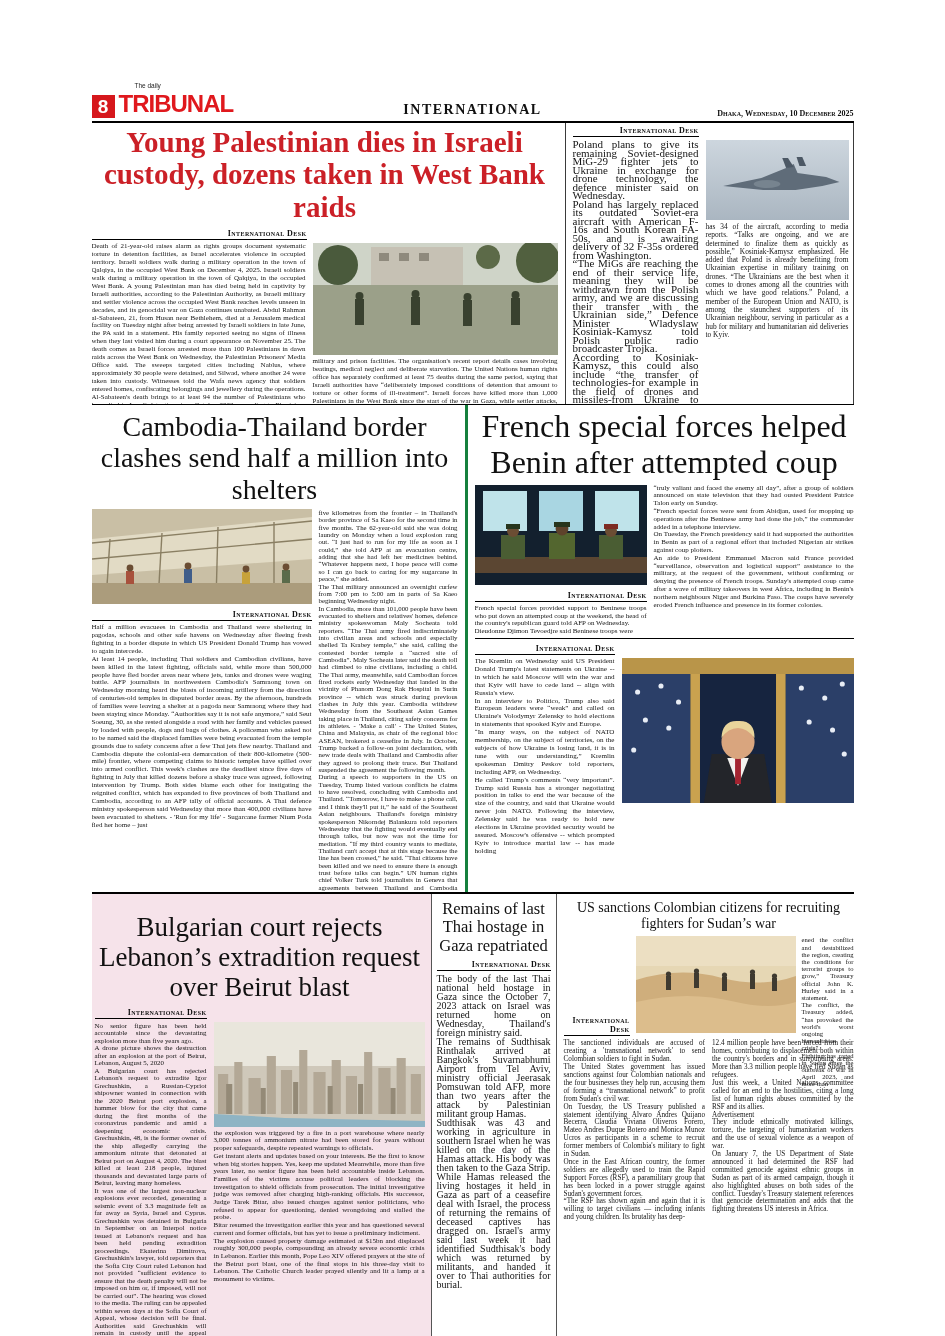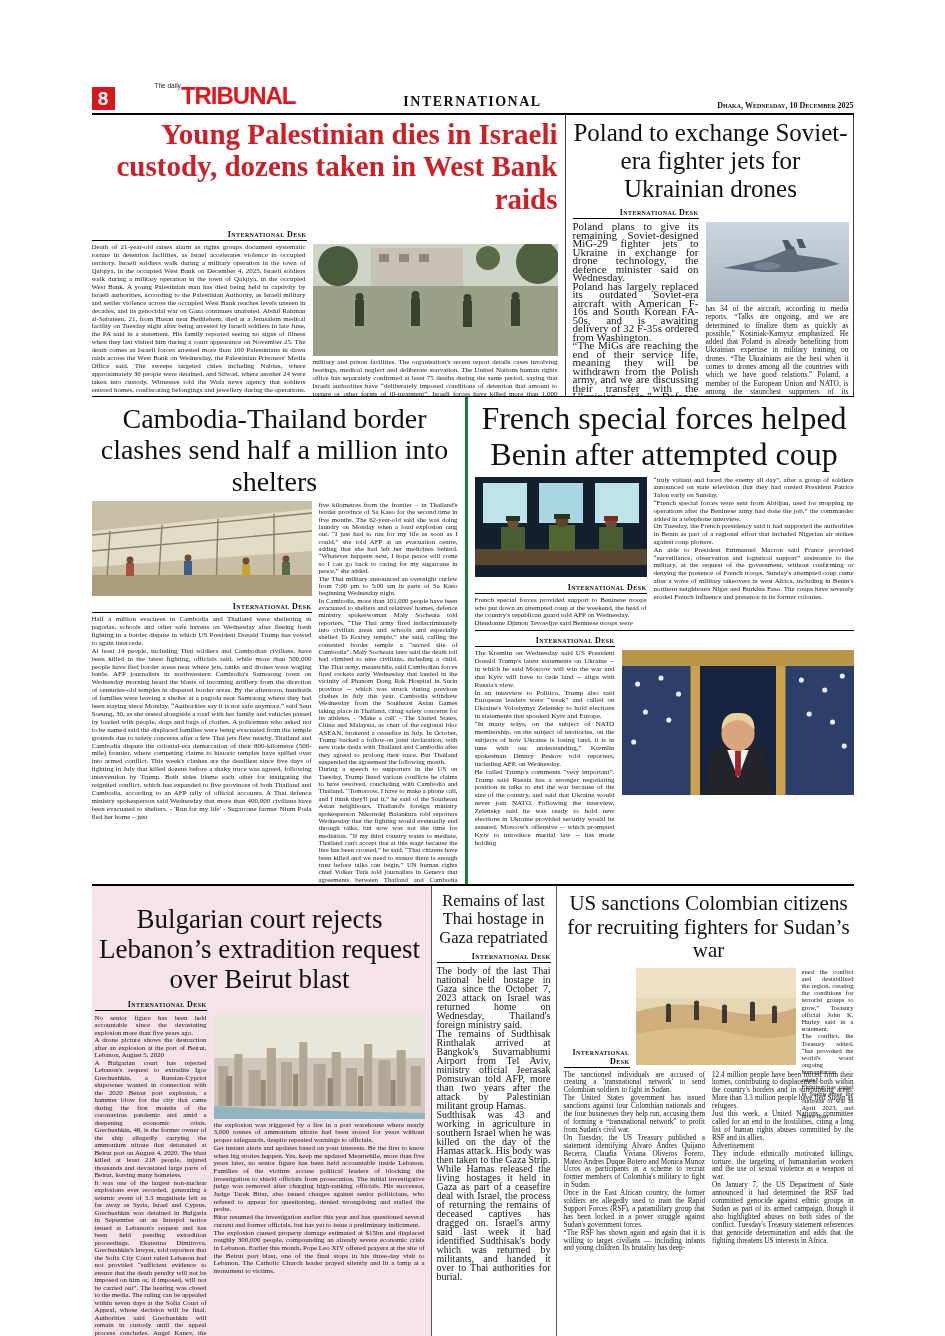--- a/index.html
+++ b/index.html
@@ -5,33 +5,33 @@
   html,body{margin:0;padding:0;}
   .page{width:945px;height:1336px;background:#ffffff;overflow:hidden;position:relative;
         font-family:"Liberation Serif",serif;color:#111;}
   .sheet{width:762px;margin:0 auto;padding-top:82px;}
 
   
   header{display:flex;align-items:flex-end;border-bottom:2.5px solid #000;padding-bottom:3px;}
   .mast-left{display:flex;align-items:flex-end;gap:4px;width:215px;}
   .pagenum-box{width:23px;height:23px;background:#d6171c;color:#fff;display:flex;align-items:center;
         justify-content:center;font:bold 19px "Liberation Sans",sans-serif;}
-  .logo{display:flex;flex-direction:row;line-height:1;margin-left:20px;}
+  .logo{display:flex;flex-direction:column;line-height:1;}
   .logo-small{font:6.5px "Liberation Sans",sans-serif;color:#222;margin-left:16px;margin-bottom:1px;}
   .logo-main{font:bold 24px "Liberation Sans",sans-serif;color:#e0181d;letter-spacing:-1px;}
   .section{flex:1;text-align:center;font-weight:bold;font-size:14px;letter-spacing:1.5px;}
   .dateline{width:215px;text-align:right;font-size:8px;font-weight:bold;font-variant:small-caps;}
 
   
   .row{display:flex;}
   .row1{height:281px;border-bottom:1.5px solid #000;}
   .row2{height:487px;border-bottom:2.5px solid #000;}
   .row3{height:453px;}
   h1,h2{margin:0;text-align:center;font-weight:normal;line-height:1.12;}
-  .head-red{color:#cb2027;font-weight:bold;font-size:29px;margin:3px 0 12px;text-align:right;}
+  .head-red{color:#cb2027;font-weight:bold;font-size:29px;margin:3px 0 3px;}
   .desk{font-size:8px;font-weight:bold;font-variant:small-caps;letter-spacing:.4px;
         border-bottom:1px solid #000;padding:3px 0 1px;margin-bottom:3px;text-align:right;}
   .body{font-size:7px;line-height:7.9px;text-align:justify;white-space:pre-line;color:#141414;}
   .cols{display:flex;gap:7px;}
   .photo{display:block;width:100%;margin-bottom:3px;}
   article{overflow:hidden;}
 
   
   .main-art{width:466px;border-right:1px solid #3a3a3a;padding-right:7px;}
   .poland-art{flex:1;padding-left:7px;border-right:1px solid #3a3a3a;padding-right:4px;}
@@ -58,21 +58,21 @@
 
   
   .bulgaria-art{width:330px;background:#f6e3ea;border-right:1px solid #555;padding:0 6px 0 3px;}
   .bulg-head{font-size:27px;margin:18px 0 2px;}
   .bulg-col1{width:112px;font-size:6.9px;line-height:7.5px;}
   .bulg-colr{flex:1;}
   .thai-art{width:114px;border-right:1px solid #555;padding:0 5px;}
   .thai-head{font-size:16.5px;margin:6px 0 2px;}
   .thai-body{font-size:10px;line-height:9px;}
   .sudan-art{flex:1;padding-left:7px;}
-  .sudan-head{font-size:21px;margin:6px 0 5px;}
+  .sudan-head{font-size:14px;margin:6px 0 5px;}
   .sudan-top{display:flex;gap:6px;height:100px;margin-bottom:4px;}
   .sudan-deskcell{width:66px;display:flex;align-items:flex-end;}
   .sudan-deskcell .desk{width:100%;margin-bottom:0;}
   .sudan-photo-wrap{width:160px;}
   .sudan-side{flex:1;font-size:6.6px;line-height:7.2px;}
   .sudan-col{flex:1;font-size:7.2px;line-height:7.9px;}
 </style>
 </head>
 <body>
 
@@ -122,21 +122,20 @@
               <rect x="198" y="55" width="9" height="27"></rect>
                   <circle cx="202.5" cy="52" r="4"></circle>
             </g>
           </svg>
           <div class="body">military and prison facilities. The organisation's recent report details cases involving beatings, medical neglect and deliberate starvation. The United Nations human rights office has separately confirmed at least 75 deaths during the same period, saying that Israeli authorities have “deliberately imposed conditions of detention that amount to torture or other forms of ill-treatment”. Israeli forces have killed more than 1,000 Palestinians in the West Bank since the start of the war in Gaza, while settler attacks, often with the military's backing, have surged dramatically and with impunity.</div>
         </div>
       </div>
     </article>
 
     <article class="poland-art">
-      <h2 class="poland-head">Poland to exchange Soviet-era fighter jets for Ukrainian drones</h2>
       <div class="desk" style="width:126px">International Desk</div>
       <div class="cols">
         <div class="body poland-col1">Poland plans to give its remaining Soviet-designed MiG-29 fighter jets to Ukraine in exchange for drone technology, the defence minister said on Wednesday.
 Poland has largely replaced its outdated Soviet-era aircraft with American F-16s and South Korean FA-50s, and is awaiting delivery of 32 F-35s ordered from Washington.
 “The MiGs are reaching the end of their service life, meaning they will be withdrawn from the Polish army, and we are discussing their transfer with the Ukrainian side,” Defence Minister Wladyslaw Kosiniak-Kamysz told Polish public radio broadcaster Trojka.
 According to Kosiniak-Kamysz, this could also include “the transfer of technologies-for example in the field of drones and missiles-from Ukraine to Poland”. Poland, which</div>
         <div class="poland-colr">
           <svg class="photo" viewBox="0 0 150 80" preserveAspectRatio="none" style="height:80px">
             <defs>
                   <linearGradient id="sky" x1="0" y1="0" x2="0" y2="1">

